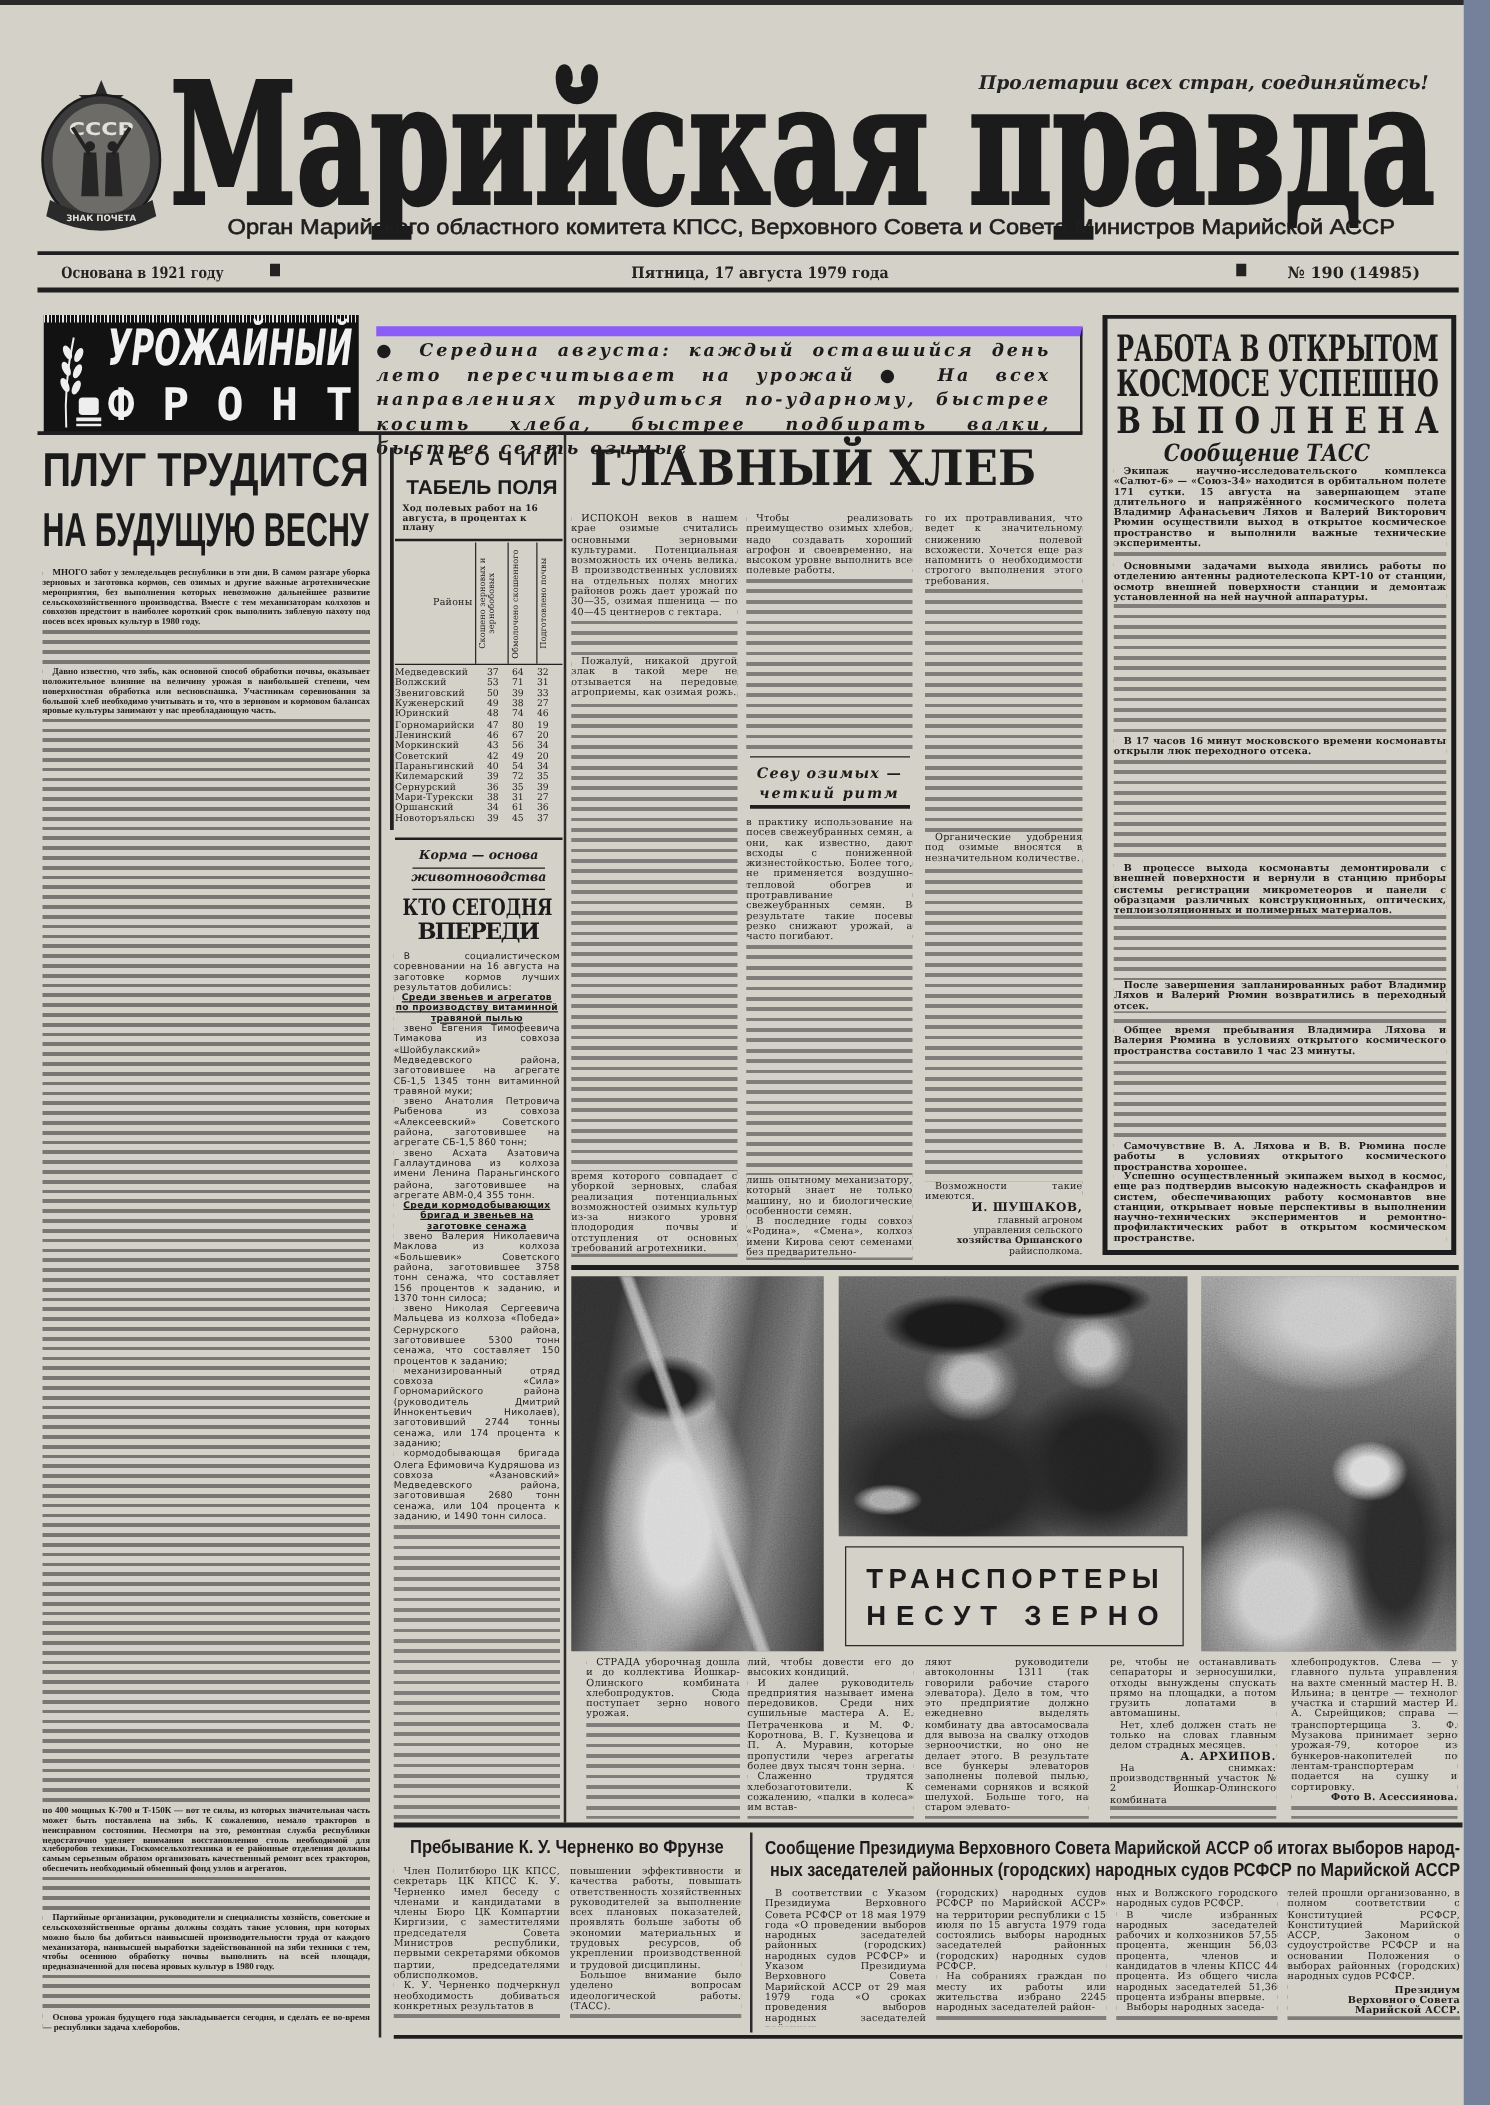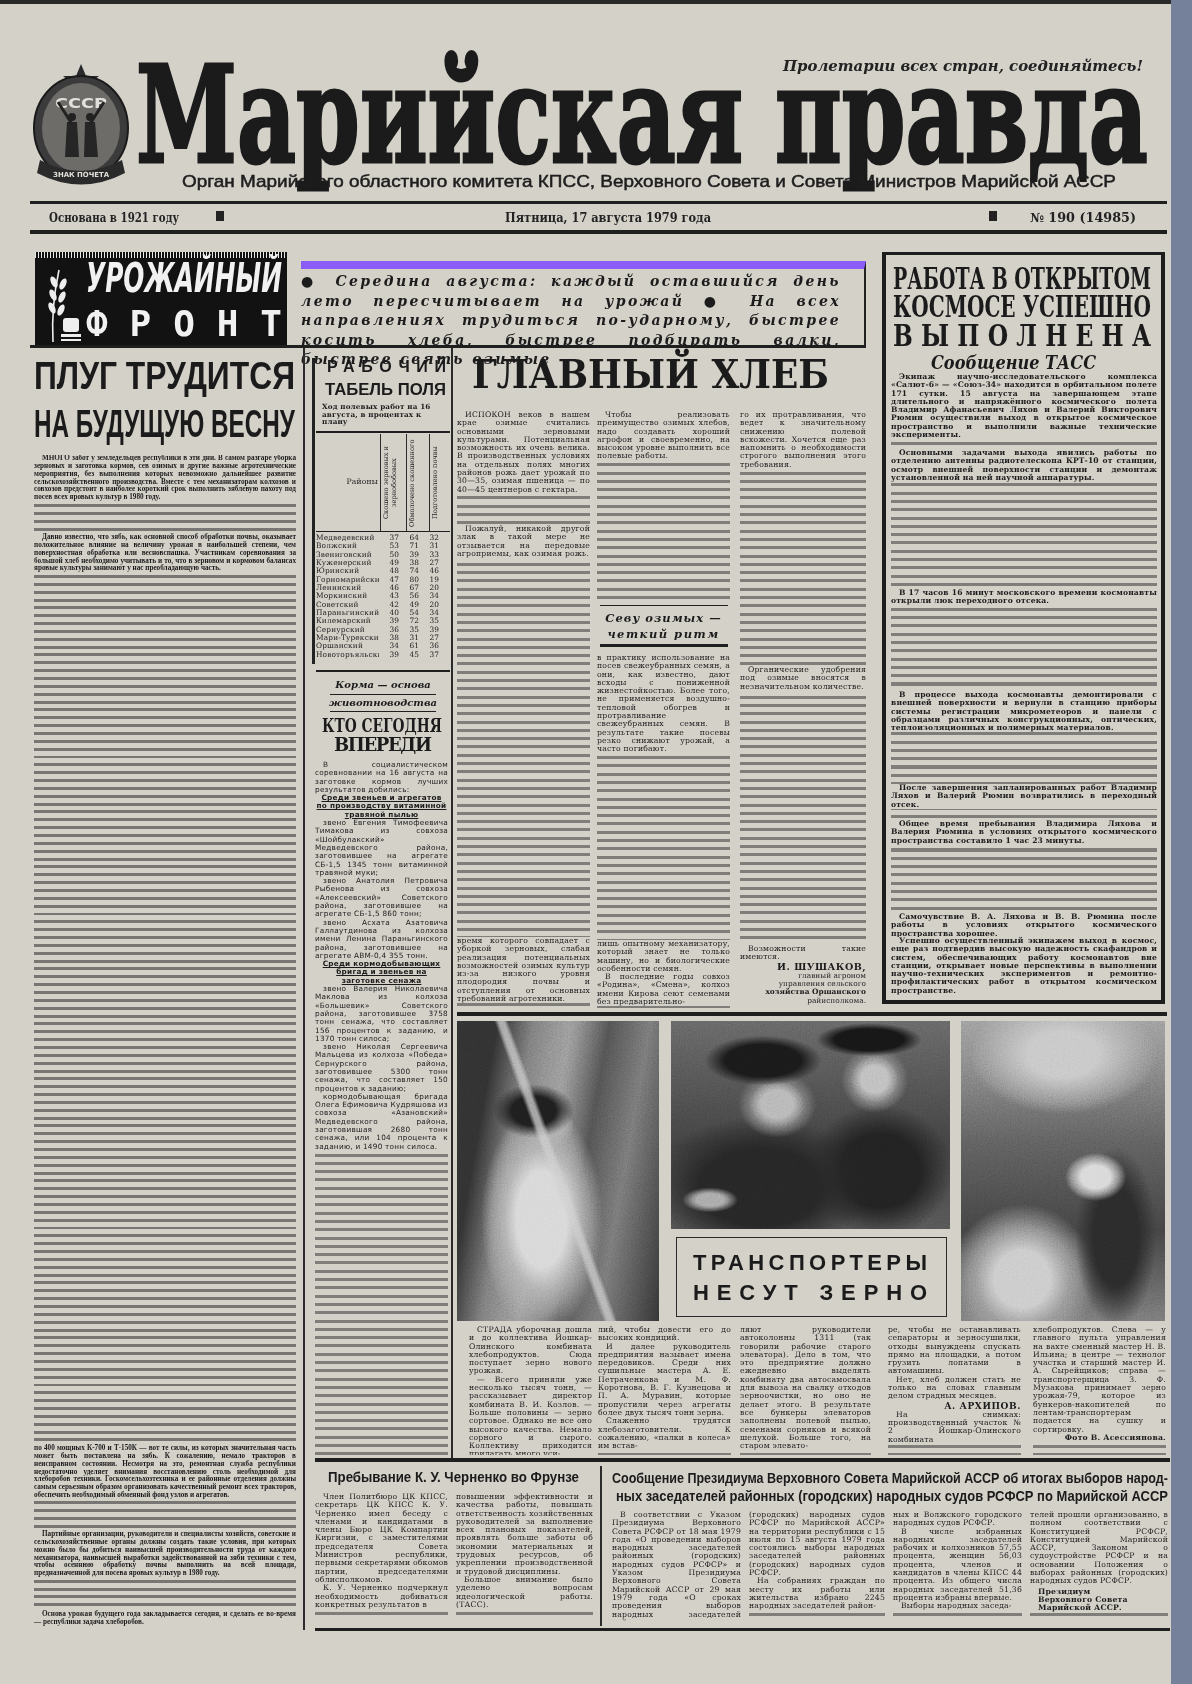--- a/index.html
+++ b/index.html
@@ -309,20 +309,21 @@
   </svg>
   <div class="textcol flow sans" style="left:315px;top:757px;width:133px;height:694px">
     <p class="q">В социалистическом соревновании на 16 августа на заготовке кормов лучших результатов добились:</p>
     <p class="q sub">Среди звеньев и агрегатов по производству витаминной травяной пылью</p>
     <p class="q">звено Евгения Тимофеевича Тимакова из совхоза «Шойбулакский» Медведевского района, заготовившее на агрегате СБ-1,5 1345 тонн витаминной травяной муки;</p>
     <p class="q">звено Анатолия Петровича Рыбенова из совхоза «Алексеевский» Советского района, заготовившее на агрегате СБ-1,5 860 тонн;</p>
     <p class="q">звено Асхата Азатовича Галлаутдинова из колхоза имени Ленина Параньгинского района, заготовившее на агрегате АВМ-0,4 355 тонн.</p>
     <p class="q sub">Среди кормодобывающих бригад и звеньев на заготовке сенажа</p>
     <p class="q">звено Валерия Николаевича Маклова из колхоза «Большевик» Советского района, заготовившее 3758 тонн сенажа, что составляет 156 процентов к заданию, и 1370 тонн силоса;</p>
     <p class="q">звено Николая Сергеевича Мальцева из колхоза «Победа» Сернурского района, заготовившее 5300 тонн сенажа, что составляет 150 процентов к заданию;</p>
+    <p class="q">механизированный отряд совхоза «Сила» Горномарийского района (руководитель Дмитрий Иннокентьевич Николаев), заготовивший 2744 тонны сенажа, или 174 процента к заданию;</p>
     <p class="q">кормодобывающая бригада Олега Ефимовича Кудряшова из совхоза «Азановский» Медведевского района, заготовившая 2680 тонн сенажа, или 104 процента к заданию, и 1490 тонн силоса.</p>
   </div>
 
   <svg class="fit" style="left:472px;top:350px" width="358" height="40">
     <text class="t-hf" x="0" y="34" font-size="39" textLength="357" lengthAdjust="spacingAndGlyphs">ГЛАВНЫЙ ХЛЕБ</text>
   </svg>
 
   <div class="textcol serif" style="left:457px;top:407px;width:133px;height:597px">
     <p class="p" style="top:0">ИСПОКОН веков в нашем крае озимые считались основными зерновыми культурами. Потенциальная возможность их очень велика. В производственных условиях на отдельных полях многих районов рожь дает урожай по 30—35, озимая пшеница — по 40—45 центнеров с гектара.</p>
     <p class="p" style="top:114px">Пожалуй, никакой другой злак в такой мере не отзывается на передовые агроприемы, как озимая рожь.</p>
@@ -402,21 +403,20 @@
     </svg>
   </div>
   <div class="photo" id="photo3" style="left:961px;top:1017px;width:204px;height:300px">
     <svg class="grain">
         <rect width="100%" height="100%" filter="url(#grainf)" opacity=".55"></rect>
       </svg>
   </div>
 
   <div class="textcol flow serif" style="left:469px;top:1322px;width:123px;height:129px">
     <p class="q">СТРАДА уборочная дошла и до коллектива Йошкар-Олинского комбината хлебопродуктов. Сюда поступает зерно нового урожая.</p>
-    <p class="q">— Всего приняли уже несколько тысяч тонн, — рассказывает директор комбината В. И. Козлов. — Больше половины — зерно сортовое. Однако не все оно высокого качества. Немало сорного и сырого. Коллективу приходится прилагать много уси-</p>
   </div>
   <div class="textcol flow serif" style="left:598px;top:1322px;width:133px;height:129px">
     <p class="q cont">лий, чтобы довести его до высоких кондиций.</p>
     <p class="q">И далее руководитель предприятия называет имена передовиков. Среди них сушильные мастера А. Е. Петраченкова и М. Ф. Коротнова, В. Г. Кузнецова и П. А. Муравин, которые пропустили через агрегаты более двух тысяч тонн зерна.</p>
     <p class="q">Слаженно трудятся хлебозаготовители. К сожалению, «палки в колеса» им встав-</p>
   </div>
   <div class="textcol flow serif" style="left:740px;top:1322px;width:131px;height:129px">
     <p class="q cont">ляют руководители автоколонны 1311 (так говорили рабочие старого элеватора). Дело в том, что это предприятие должно ежедневно выделять комбинату два автосамосвала для вывоза на свалку отходов зерноочистки, но оно не делает этого. В результате все бункеры элеваторов заполнены полевой пылью, семенами сорняков и всякой шелухой. Больше того, на старом элевато-</p>
   </div>
   <div class="textcol flow serif" style="left:888px;top:1322px;width:133px;height:129px">
@@ -459,21 +459,21 @@
     <p class="q cont">(городских) народных судов РСФСР по Марийской АССР» на территории республики с 15 июля по 15 августа 1979 года состоялись выборы народных заседателей районных (городских) народных судов РСФСР.</p>
     <p class="q">На собраниях граждан по месту их работы или жительства избрано 2245 народных заседателей район-</p>
   </div>
   <div class="textcol flow serif" style="left:893px;top:1507px;width:129px;height:110px">
     <p class="q cont">ных и Волжского городского народных судов РСФСР.</p>
     <p class="q">В числе избранных народных заседателей рабочих и колхозников 57,55 процента, женщин 56,03 процента, членов и кандидатов в члены КПСС 44 процента. Из общего числа народных заседателей 51,36 процента избраны впервые.</p>
     <p class="q">Выборы народных заседа-</p>
   </div>
   <div class="textcol flow serif" style="left:1030px;top:1507px;width:138px;height:110px">
     <p class="q cont">телей прошли организованно, в полном соответствии с Конституцией РСФСР, Конституцией Марийской АССР, Законом о судоустройстве РСФСР и на основании Положения о выборах районных (городских) народных судов РСФСР.</p>
-    <div class="q" style="text-align:left;font-weight:bold;padding-top:2px">
+    <div class="q" style="text-align:right;font-weight:bold;padding-top:2px">
       <div>Президиум</div>
       <div>Верховного Совета</div>
       <div>Марийской АССР.</div>
     </div>
   </div>
 
   <div class="rule" style="left:315px;top:1624px;width:855px;height:3px"></div>
 </div>
 
 </body></html>

